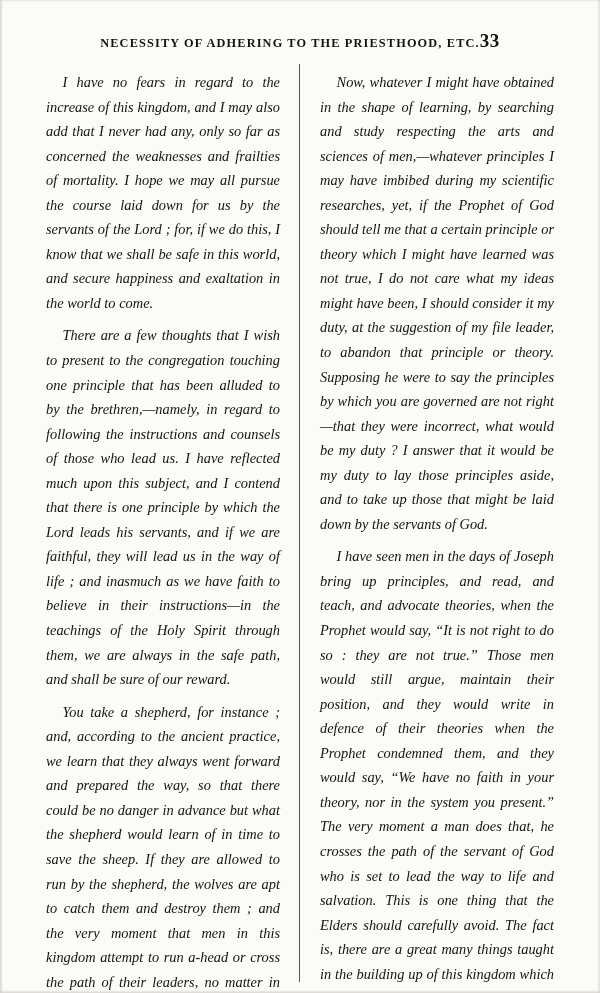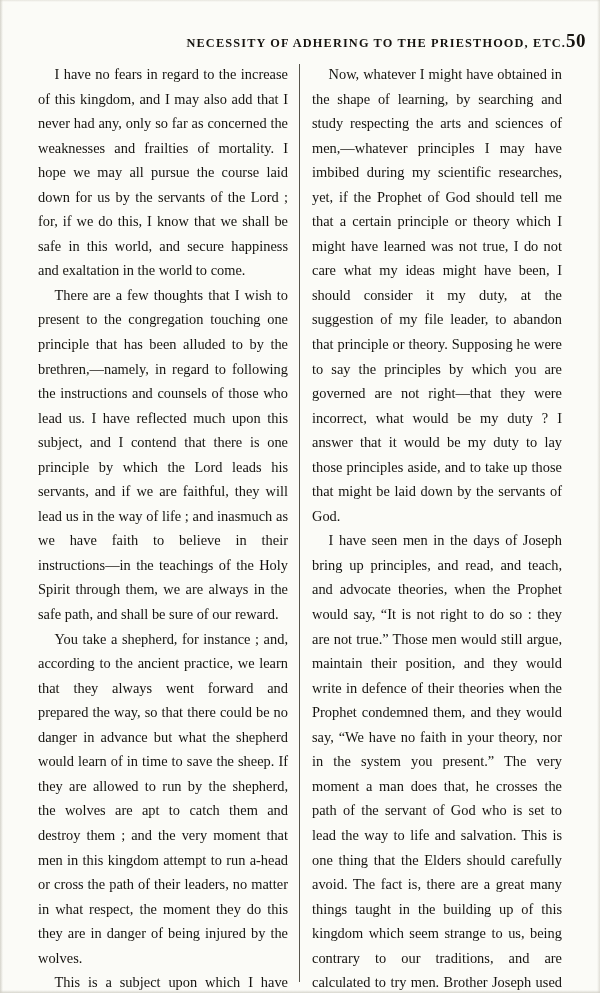--- a/index.html
+++ b/index.html
@@ -48,22 +48,21 @@
     opacity: .8;
   }
 
   .running-head {
     position: absolute;
     left: 42px;
     top: 30px;
     width: 516px;
     display: flex;
     align-items: baseline;
-    justify-content: flex-end;
-    margin-left: 28px;
+    justify-content: center;
   }
   .head-title {
     font-family: "Liberation Serif", "DejaVu Serif", serif;
     font-weight: bold;
     font-size: 12.3px;
     letter-spacing: 1.15px;
     color: #15130f;
     white-space: nowrap;
   }
   .folio {
@@ -97,42 +96,43 @@
 
   .rule {
     width: 1px;
     background: #3a362e;
     margin: 2px 0 0 0;
     height: 918px;
     opacity: .85;
   }
 
   p {
-    margin: 0;
+    margin: 8px;
     text-indent: 1.15em;
+    font-style: italic;
   }
   p.cont { text-indent: 0; }
   
   p.force-just {
     text-align-last: justify;
   }
 </style>
 </head>
 <body>
 
 <div class="page">
 
   <div class="edge-top"></div>
   <div class="edge-left"></div>
   <div class="edge-right"></div>
   <div class="edge-bottom"></div>
 
   <div class="running-head">
     <span class="head-title">NECESSITY OF ADHERING TO THE PRIESTHOOD, ETC.</span>
-    <span class="folio">50</span>
+    <span class="folio">33</span>
   </div>
 
   <div class="columns">
 
     <div class="col col-left">
       <p>I have no fears in regard to the increase of this kingdom, and I may also add that I never had any, only so far as concerned the weaknesses and frailties of mortality. I hope we may all pursue the course laid down for us by the servants of the Lord ; for, if we do this, I know that we shall be safe in this world, and secure happiness and exaltation in the world to come.</p>
       <p>There are a few thoughts that I wish to present to the congregation touching one principle that has been alluded to by the brethren,—namely, in regard to following the instructions and counsels of those who lead us. I have reflected much upon this subject, and I contend that there is one principle by which the Lord leads his servants, and if we are faithful, they will lead us in the way of life ; and inasmuch as we have faith to believe in their instructions—in the teachings of the Holy Spirit through them, we are always in the safe path, and shall be sure of our reward.</p>
       <p>You take a shepherd, for instance ; and, according to the ancient practice, we learn that they always went forward and prepared the way, so that there could be no danger in advance but what the shepherd would learn of in time to save the sheep. If they are allowed to run by the shepherd, the wolves are apt to catch them and destroy them ; and the very moment that men in this kingdom attempt to run a-head or cross the path of their leaders, no matter in what respect, the moment they do this they are in danger of being injured by the wolves.</p>
       <p class="force-just">This is a subject upon which I have thought a great deal ; and I have gained a little useful knowledge, during my experience, by watching the conduct of men ; and I have never in my life known it to fail, that when men went contrary to the counsel of their leaders, either in the days of Joseph or brother Brigham, they always be-</p>
     </div>

